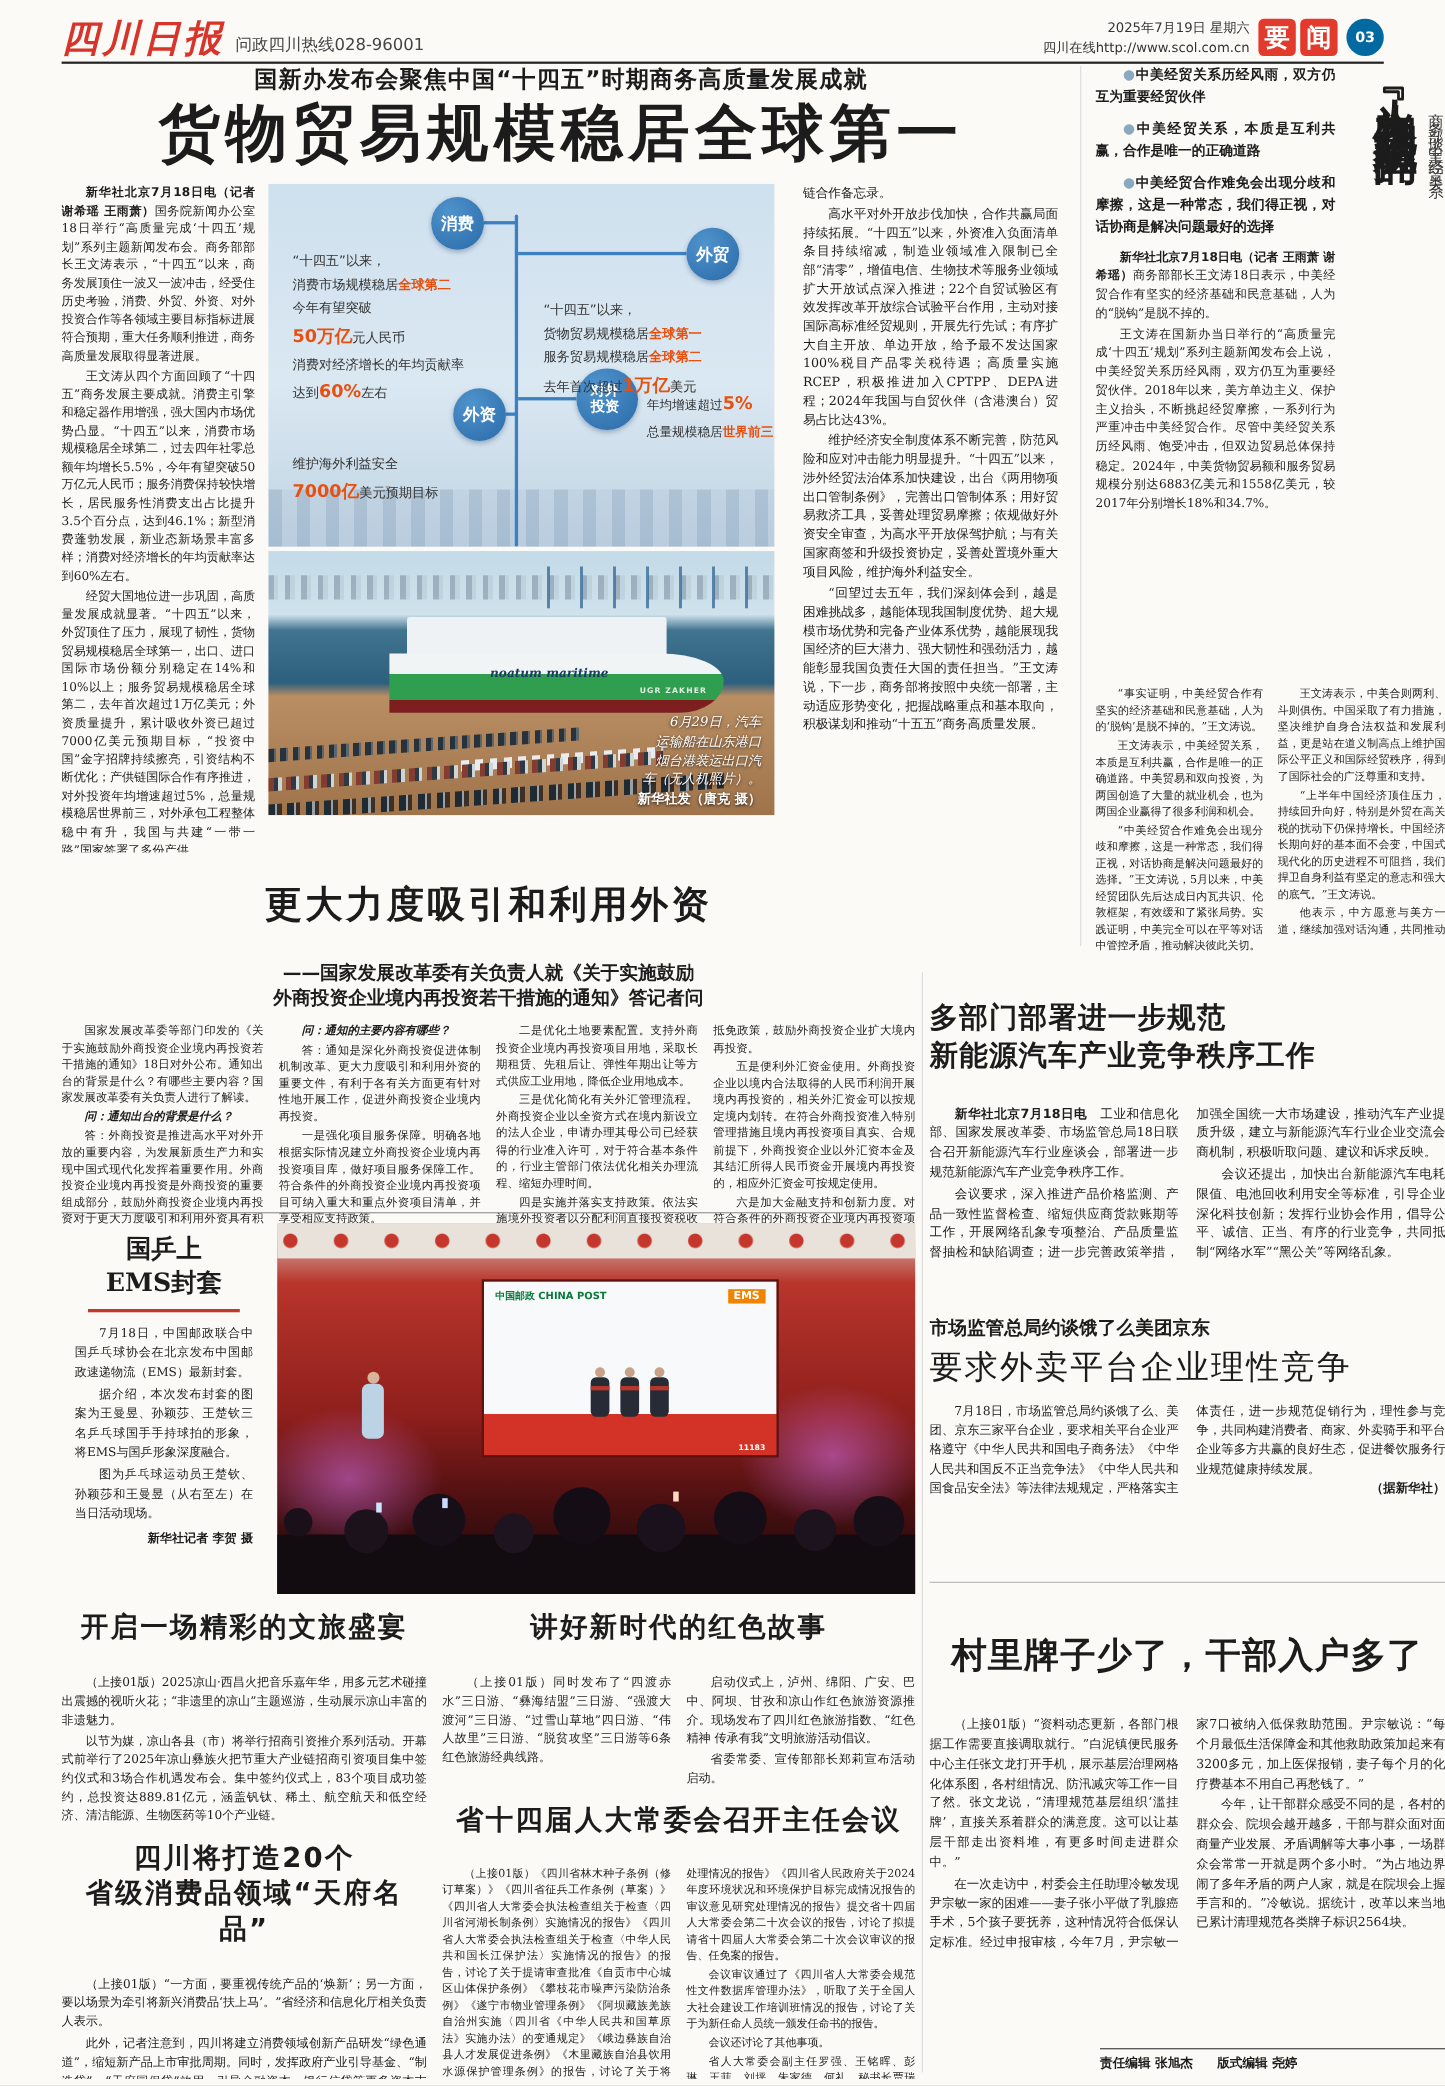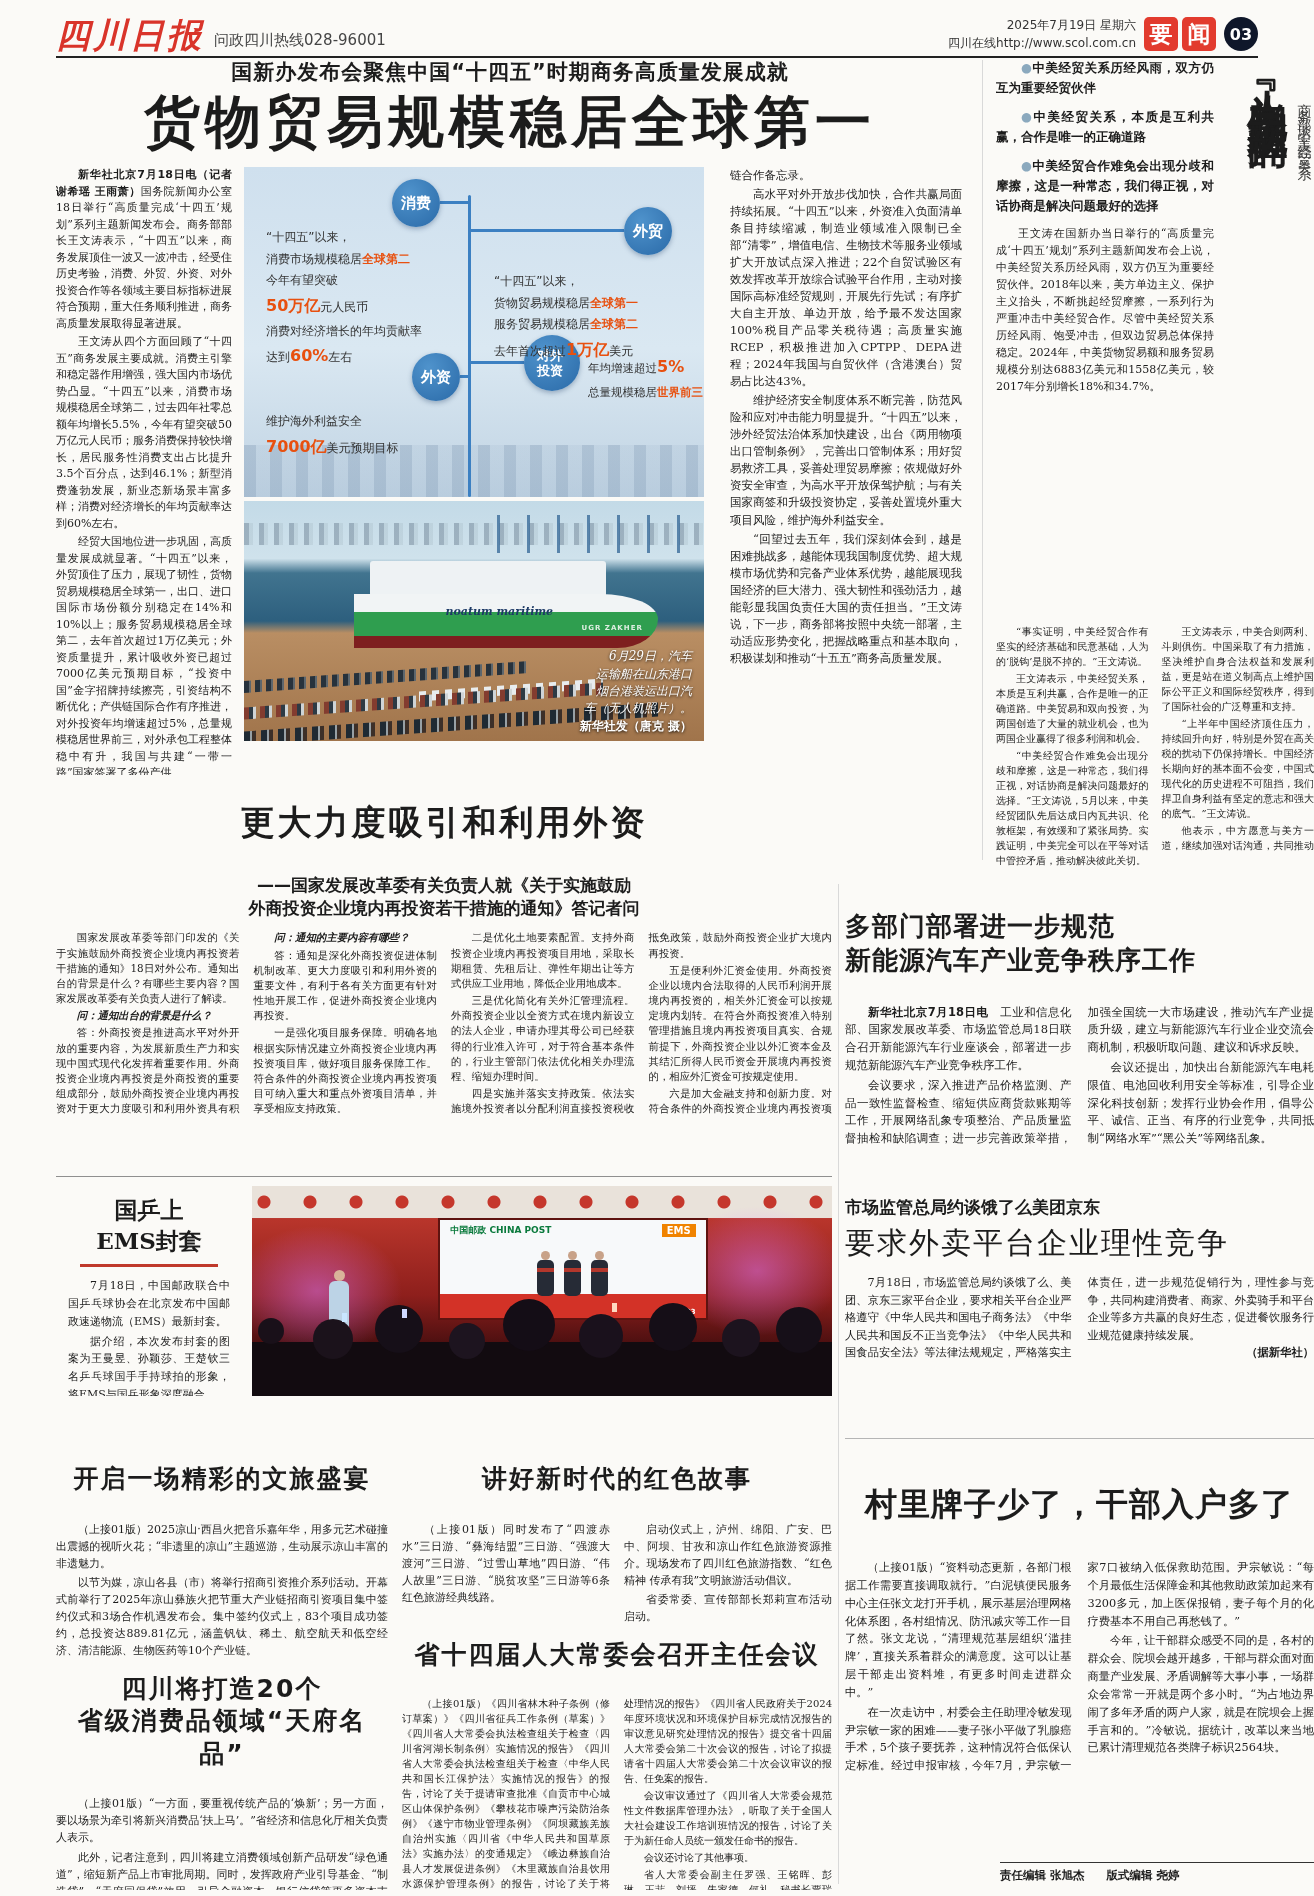--- a/index.html
+++ b/index.html
@@ -13,21 +13,21 @@
   .hd-left{display:flex;align-items:flex-end;gap:10px;}
   .logo{color:#d9342a;font-size:34px;font-weight:700;font-style:italic;letter-spacing:3px;line-height:1;}
   .hotline{font-size:15px;color:#444;margin-bottom:2px;}
   .hd-right{display:flex;align-items:center;gap:8px;}
   .hd-dates{text-align:right;font-size:12px;line-height:1.5;color:#333;font-family:"DejaVu Sans",sans-serif;}
   .secbox{display:inline-flex;align-items:center;justify-content:center;width:34px;height:34px;
           background:#e23b2e;color:#fff;font-size:23px;font-weight:700;border-radius:5px;
           font-family:"DejaVu Sans",sans-serif;}
   .sec-boxes{display:flex;gap:4px;}
   .pageno{display:inline-flex;align-items:center;justify-content:center;width:34px;height:34px;border-radius:50%;
-          background:#0f172a;color:#fff;font-size:16px;font-weight:700;font-family:"DejaVu Sans",sans-serif;}
+          background:#0369a1;color:#fff;font-size:13px;font-weight:700;font-family:"DejaVu Sans",sans-serif;}
 
   
   p{margin:0 0 2px 0;text-indent:2em;text-align:justify;}
   .lede{font-weight:700;font-family:"DejaVu Sans",sans-serif;}
   .noind{text-indent:0;}
   .qa{font-weight:700;font-style:italic;}
   .hl{color:#e8500f;font-weight:700;}
   .big{font-size:16px;}
 
   
@@ -87,21 +87,21 @@
      text-shadow:0 1px 3px rgba(0,0,0,.85);text-align:right;}
   .cap .capb{font-style:normal;font-weight:700;}
 
   
   .fdi{position:absolute;left:56px;top:772px;width:776px;height:346px;overflow:hidden;}
   .fdi-h{text-align:center;font-size:34px;font-weight:900;letter-spacing:3px;font-family:"DejaVu Sans",sans-serif;}
   .fdi-sub{text-align:center;font-size:17px;font-weight:700;line-height:1.35;font-family:"DejaVu Sans",sans-serif;margin-top:6px;}
   .fdi-body{margin-top:10px;height:206px;column-count:4;column-gap:14px;font-size:10.4px;line-height:1.46;overflow:hidden;}
 
   
-  .strip{position:absolute;left:56px;top:1176px;width:776px;height:220px;border-top:1px solid #8f8f8f;
+  .strip{position:absolute;left:56px;top:1102px;width:776px;height:347px;border-top:1px solid #8f8f8f;
          padding-top:9px;display:flex;gap:10px;box-sizing:border-box;}
   .emsbox{width:186px;box-sizing:border-box;padding:8px 12px;overflow:hidden;}
   .ems-t{text-align:center;font-size:23px;font-weight:700;line-height:1.35;}
   .ems-rule{width:85%;height:3px;background:#c0392b;margin:8px auto 10px auto;}
   .ems-body{font-size:11px;line-height:1.62;}
   .ems-credit{text-align:right;font-weight:700;font-size:11px;margin-top:6px;}
   .stage{position:relative;flex:1;overflow:hidden;background:linear-gradient(180deg,#d8cfc8 0%,#b8352b 16%,#8e1f1c 52%,#4a0f10 76%,#140a0c 100%);}
   .s-top{position:absolute;top:0;left:0;right:0;height:32px;background-color:#e9e2da;
      background-image:radial-gradient(circle at 12px 16px,#c5372c 6px,transparent 7px);background-size:46px 32px;}
   .s-glow{position:absolute;width:170px;height:130px;border-radius:50%;
@@ -368,20 +368,21 @@
 
   <section class="decouple">
     <div class="dc-top">
       <div class="dc-main">
         <div>
             <p class="blt">●中美经贸关系历经风雨，双方仍互为重要经贸伙伴</p>
             <p class="blt">●中美经贸关系，本质是互利共赢，合作是唯一的正确道路</p>
             <p class="blt">●中美经贸合作难免会出现分歧和摩擦，这是一种常态，我们得正视，对话协商是解决问题最好的选择</p>
           </div>
         <div class="dc-p">
+            <p class=""><span class="lede">新华社北京7月18日电（记者 王雨萧 谢希瑶）</span>商务部部长王文涛18日表示，中美经贸合作有坚实的经济基础和民意基础，人为的“脱钩”是脱不掉的。</p>
             <p class="">王文涛在国新办当日举行的“高质量完成‘十四五’规划”系列主题新闻发布会上说，中美经贸关系历经风雨，双方仍互为重要经贸伙伴。2018年以来，美方单边主义、保护主义抬头，不断挑起经贸摩擦，一系列行为严重冲击中美经贸合作。尽管中美经贸关系历经风雨、饱受冲击，但双边贸易总体保持稳定。2024年，中美货物贸易额和服务贸易规模分别达6883亿美元和1558亿美元，较2017年分别增长18%和34.7%。</p>
           </div>
       </div>
       <div class="dc-rail">
         <span class="v-kick">商务部谈中美经贸关系</span>
         <span class="v-head">人为『脱钩』是脱不掉的</span>
       </div>
     </div>
     <div class="dc-bottom">
         <p class="">“事实证明，中美经贸合作有坚实的经济基础和民意基础，人为的‘脱钩’是脱不掉的。”王文涛说。</p>

